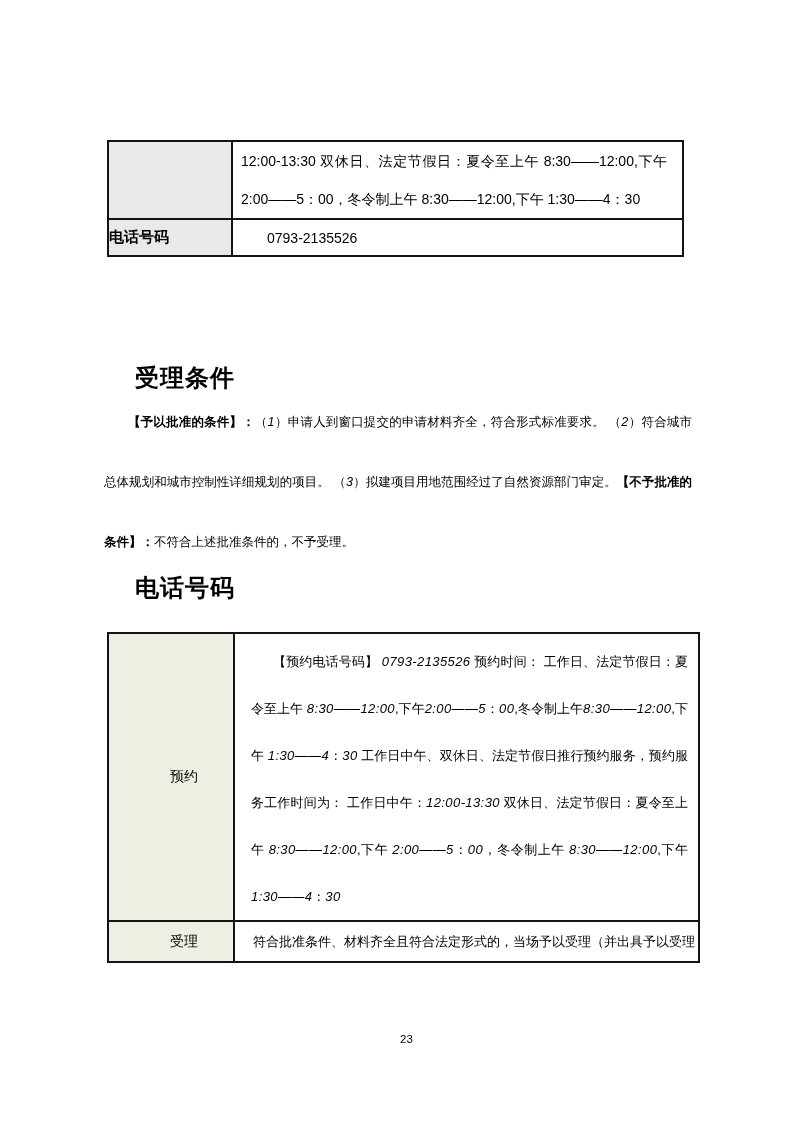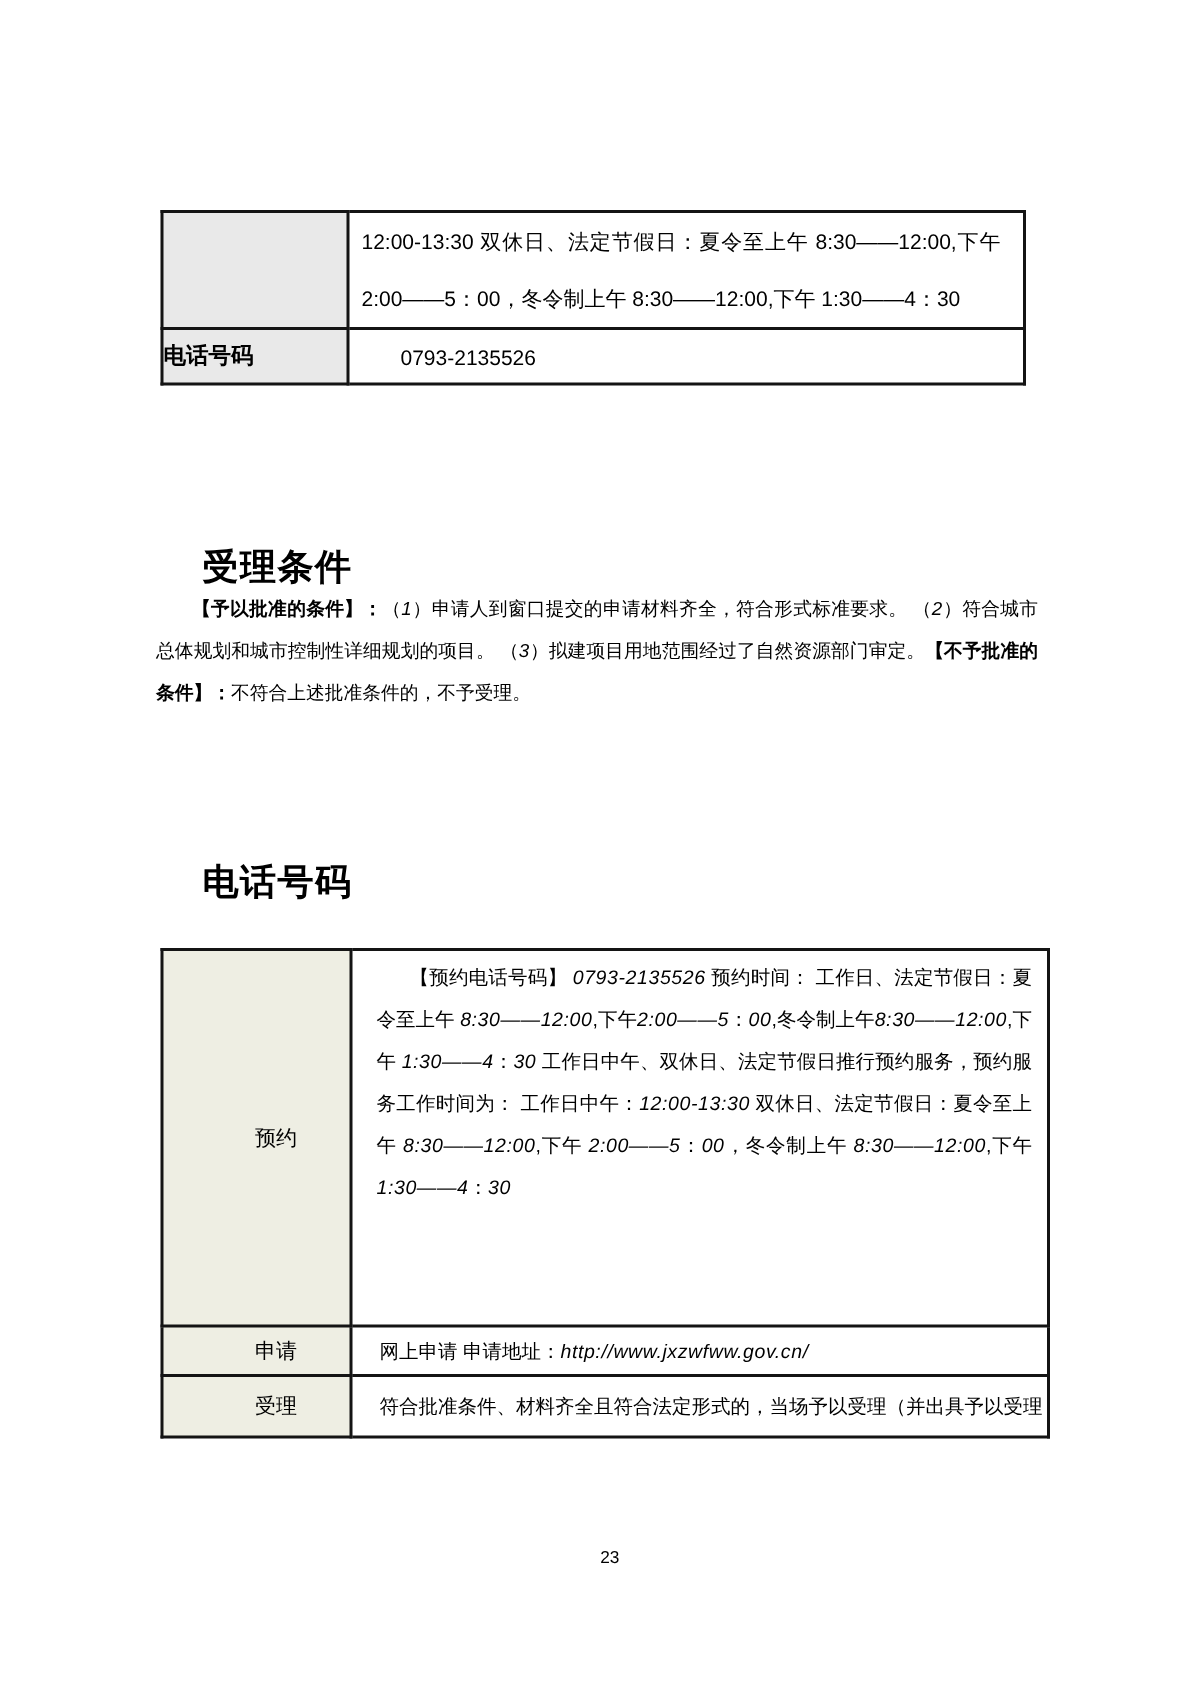--- a/index.html
+++ b/index.html
@@ -41,40 +41,40 @@
   .heading{
     position:absolute;left:135px;
     font-size:24px;font-weight:bold;letter-spacing:1px;
   }
   #h-accept{top:362px;}
   #h-process{top:572px;}
 
   
   #para{
     position:absolute;left:104px;top:392px;width:588px;
-    font-size:12.5px;line-height:28px;text-align:justify;
+    font-size:12.5px;line-height:60px;text-align:justify;
     text-indent:24px;word-break:break-all;
   }
   #para .b{font-weight:bold;}
 
   
   #table2{left:107px;top:632px;width:593px;border:2.5px solid var(--border);}
   #table2 .lab{
     width:126px;background:var(--t2label_bg);
     font-size:14px;text-align:center;padding-left:26px;
   }
   #table2 .r-yuyue td{height:251px;}
   #table2 .r-shenqing td{height:33px;}
   #table2 .r-shouli td{height:41px;}
   #table2 .con{
     font-size:13px;text-align:justify;
     padding:0 10px 0 18px;word-break:break-all;
   }
   #table2 .long{
-    vertical-align:top;line-height:28px;text-indent:22px;
+    vertical-align:top;line-height:47px;text-indent:22px;
     padding:4px 10px 0 16px;
   }
   #table2 .cut{white-space:nowrap;overflow:hidden;text-align:center;}
   #table2 .single{text-align:left;}
 
   
   .sn{font-style:italic;letter-spacing:.4px;}
 
   
   #pagenum{
@@ -105,24 +105,20 @@
   <p id="para"><span class="b"><span>【予以批准的条件】：</span></span><span><span>（</span><span class="sn">1</span><span>）申请人到窗口提交的申请材料齐全，符合形式标准要求。 （</span><span class="sn">2</span><span>）符合城市总体规划和城市控制性详细规划的项目。 （</span><span class="sn">3</span><span>）拟建项目用地范围经过了自然资源部门审定。</span></span><span class="b"><span>【不予批准的条件】：</span></span><span><span>不符合上述批准条件的，不予受理。</span></span></p>
 
   <div id="h-process" class="heading">电话号码</div>
 
   <table id="table2">
     <tbody>
         <tr class="r-yuyue">
       <td class="lab">预约</td>
       <td class="con long"><span>【预约电话号码】 </span><span class="sn">0793-2135526</span><span> 预约时间： 工作日、法定节假日：夏令至上午 </span><span class="sn">8:30——12:00</span><span>,下午</span><span class="sn">2:00——5</span><span>：</span><span class="sn">00</span><span>,冬令制上午</span><span class="sn">8:30——12:00</span><span>,下午 </span><span class="sn">1:30——4</span><span>：</span><span class="sn">30</span><span> 工作日中午、双休日、法定节假日推行预约服务，预约服务工作时间为： 工作日中午：</span><span class="sn">12:00-13:30</span><span> 双休日、法定节假日：夏令至上午 </span><span class="sn">8:30——12:00</span><span>,下午 </span><span class="sn">2:00——5</span><span>：</span><span class="sn">00</span><span>，冬令制上午 </span><span class="sn">8:30——12:00</span><span>,下午 </span><span class="sn">1:30——4</span><span>：</span><span class="sn">30</span></td>
     </tr>
-    <tr class="r-shenqing">
-      <td class="lab">申请</td>
-      <td class="con single"><span>网上申请  申请地址：</span><span class="sn">http://www.jxzwfww.gov.cn/</span></td>
-    </tr>
     <tr class="r-shouli">
       <td class="lab">受理</td>
       <td class="con cut"><span>符合批准条件、材料齐全且符合法定形式的，当场予以受理（并出具予以受理</span></td>
     </tr>
   </tbody>
     </table>
 
   <div id="pagenum">23</div>
 
 </div>

